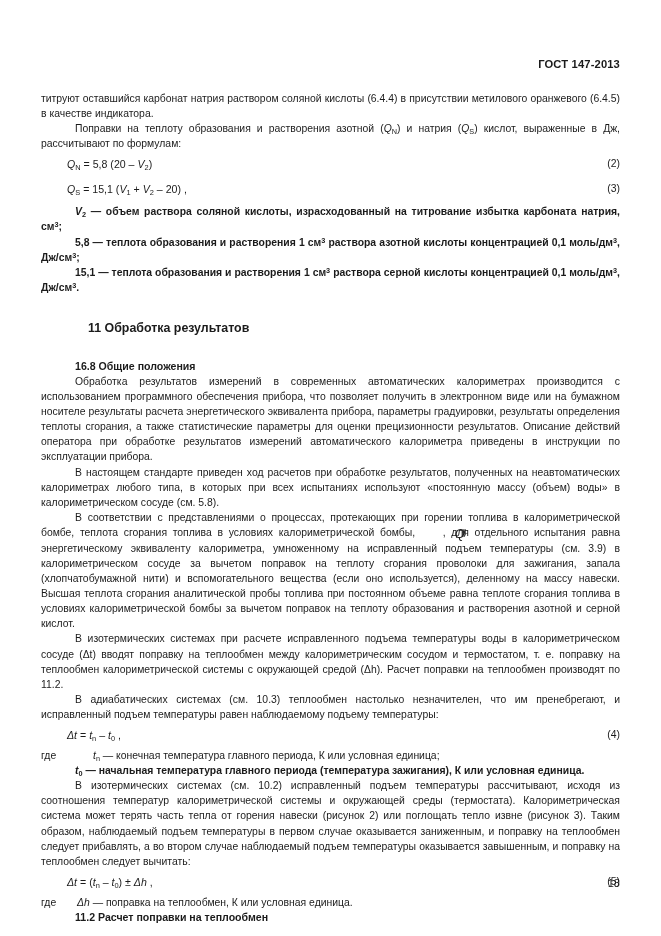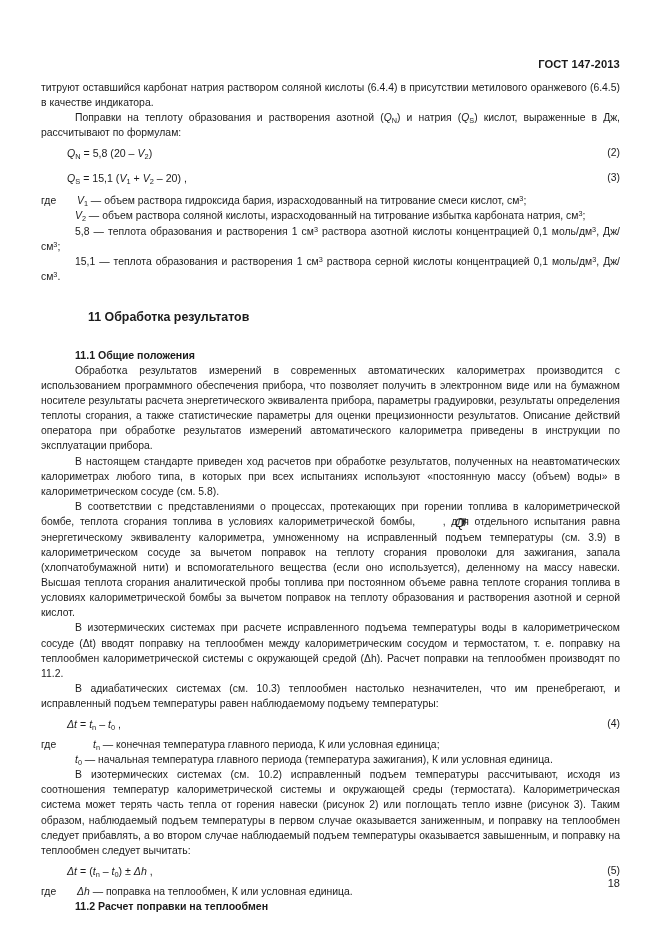--- a/index.html
+++ b/index.html
@@ -31,21 +31,21 @@
     font-size: 11.2px;
     font-weight: bold;
     letter-spacing: 0.15px;
     white-space: nowrap;
   }
 
   
   .content {
     position: absolute;
     left: 41px;
-    top: 80px;
+    top: 91px;
     width: 579px;
   }
 
   p.body {
     margin: 0;
     font-size: 10.4px;
     line-height: 15.1px;
     text-align: justify;
     text-justify: inter-word;
     -webkit-hyphens: none;
@@ -124,21 +124,21 @@
     font-style: italic;
   }
 
   
   .def {
     margin: 0;
     font-size: 10.4px;
     line-height: 15.1px;
     text-align: justify;
   }
-  .def-hang { text-indent: 34px; }
+  .def-hang { text-indent: 34px; font-weight: bold; }
   .where-lead { display: inline-block; min-width: 36px; }
   .where-lead-wide { display: inline-block; min-width: 52px; }
 
   
   .folio {
     position: absolute;
     right: 41px;
     bottom: 47px;
     font-size: 11px;
   }
@@ -165,35 +165,34 @@
 
     <div class="spacer-9"></div>
 
     <div class="formula-row">
       <span class="formula-body"><span class="mi">Q</span><sub>S</sub><span> = 15,1 (</span><span class="mi">V</span><sub>1</sub><span> + </span><span class="mi">V</span><sub>2</sub><span> – 20)  ,</span></span>
       <span class="formula-num">(3)</span>
     </div>
 
     <div class="spacer-7"></div>
 
-    <p class="def"><span class="where-lead">где</span><span class="mi">V</span><sub>1</sub><span> — объем раствора гидроксида бария, израсходованный на титрование смеси кислот, см</span><sup>3</sup><span>;</span></p>
 
     <p class="def def-hang"><span class="mi">V</span><sub>2</sub><span> — объем раствора соляной кислоты, израсходованный на титрование избытка карбоната натрия, см</span><sup>3</sup><span>;</span></p>
 
     <p class="def def-hang"><span>5,8 — теплота образования и растворения 1 см</span><sup>3</sup><span> раствора азотной кислоты концентрацией 0,1 моль/дм</span><sup>3</sup><span>, Дж/см</span><sup>3</sup><span>;</span></p>
 
     <p class="def def-hang"><span>15,1 — теплота образования и растворения 1 см</span><sup>3</sup><span> раствора серной кислоты концентрацией 0,1 моль/дм</span><sup>3</sup><span>, Дж/см</span><sup>3</sup><span>.</span></p>
 
     <div class="spacer-12"></div>
 
     <h2 class="sec">11 Обработка результатов</h2>
 
     <div class="spacer-9"></div>
 
-    <h3 class="subsec">11.1 Общие положения</h3>
+    <h3 class="subsec">16.8 Общие положения</h3>
 
     <p class="body indent">Обработка результатов измерений в современных автоматических калориметрах производится с использованием программного обеспечения прибора, что позволяет получить в электронном виде или на бумажном носителе результаты расчета энергетического эквивалента прибора, параметры градуировки, результаты определения теплоты сгорания, а также статистические параметры для оценки прецизионности результатов. Описание действий оператора при обработке результатов измерений автоматического калориметра приведены в инструкции по эксплуатации прибора.</p>
 
     <p class="body indent">В настоящем стандарте приведен ход расчетов при обработке результатов, полученных на неавтоматических калориметрах любого типа, в которых при всех испытаниях используют «постоянную массу (объем) воды» в калориметрическом сосуде (см. 5.8).</p>
 
     <p class="body indent"><span>В соответствии с представлениями о процессах, протекающих при горении топлива в калориметрической бомбе, теплота сгорания топлива в условиях калориметрической бомбы, </span><span class="qsym"><span class="q-base">Q</span><span class="q-sup">a</span><span class="q-sub">b</span></span><span> , для отдельного испытания равна энергетическому эквиваленту калориметра, умноженному на исправленный подъем температуры (см. 3.9) в калориметрическом сосуде за вычетом поправок на теплоту сгорания проволоки для зажигания, запала (хлопчатобумажной нити) и вспомогательного вещества (если оно используется), деленному на массу навески. Высшая теплота сгорания аналитической пробы топлива при постоянном объеме равна теплоте сгорания топлива в условиях калориметрической бомбы за вычетом поправок на теплоту образования и растворения азотной и серной кислот.</span></p>
 
     <p class="body indent">В изотермических системах при расчете исправленного подъема температуры воды в калориметрическом сосуде (Δt) вводят поправку на теплообмен между калориметрическим сосудом и термостатом, т. е. поправку на теплообмен калориметрической системы с окружающей средой (Δh). Расчет поправки на теплообмен производят по 11.2.</p>
 
     <p class="body indent">В адиабатических системах (см. 10.3) теплообмен настолько незначителен, что им пренебрегают, и исправленный подъем температуры равен наблюдаемому подъему температуры:</p>

